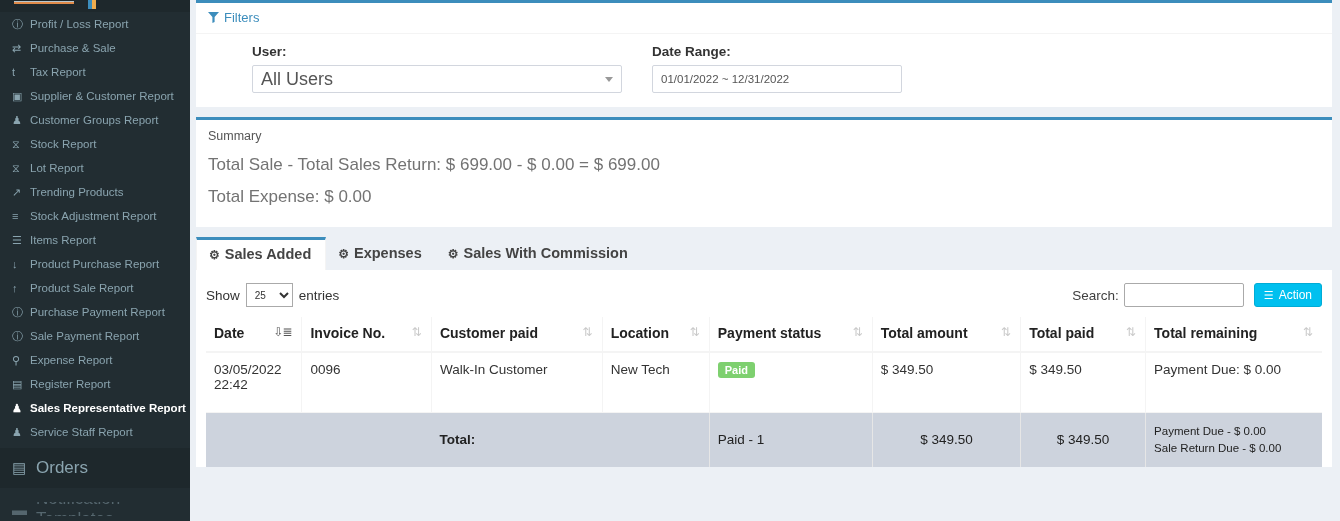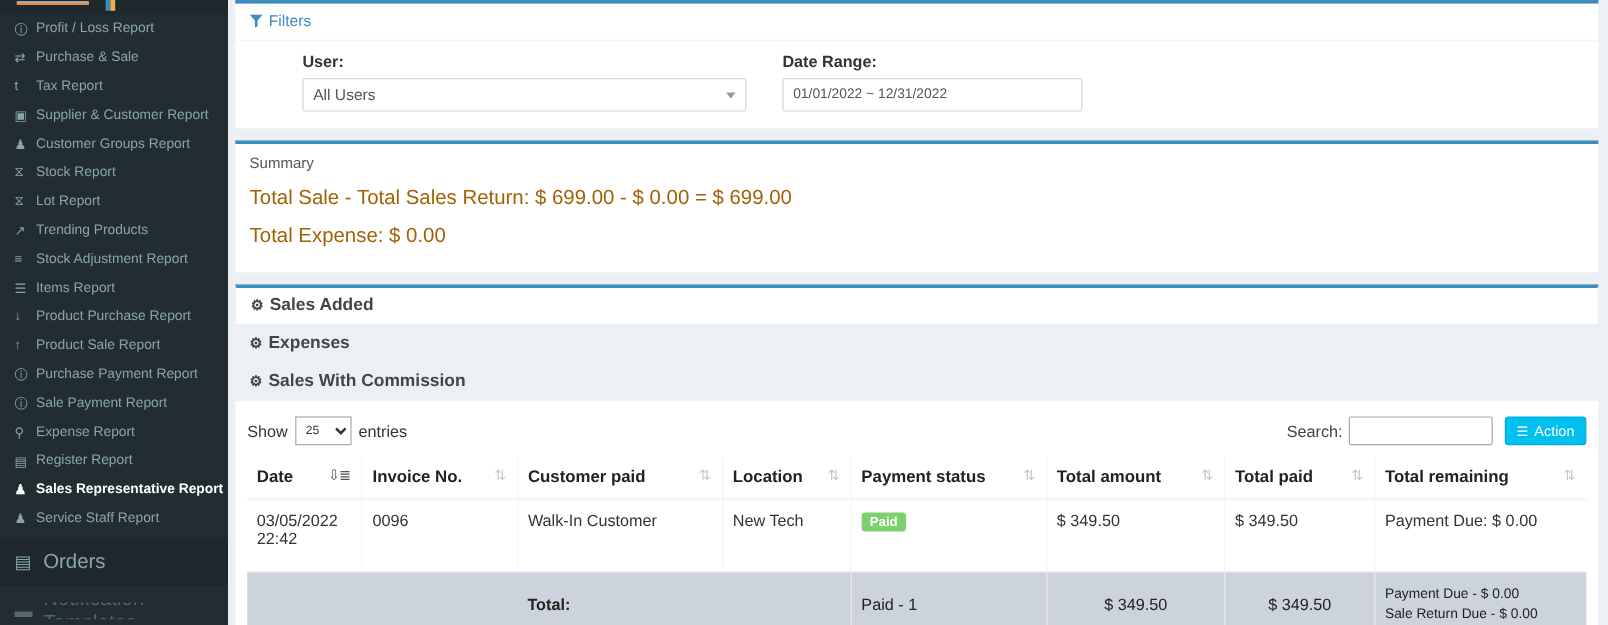--- a/index.html
+++ b/index.html
@@ -105,21 +105,21 @@
     font-weight: bold;
     color: #333;
     margin-bottom: 6px;
   }
   .sel {
     width: 100%;
     height: 28px;
     border: 1px solid #d2d6de;
     background: #fff;
     color: #555;
-    font-size: 13px;
+    font-size: 18px;
     padding: 0 22px 0 8px;
     line-height: 26px;
     position: relative;
     border-radius: 2px;
   }
   .sel .caret {
     position: absolute; right: 8px; top: 11px;
     width: 0; height: 0;
     border-left: 4px solid transparent;
     border-right: 4px solid transparent;
@@ -133,28 +133,27 @@
     font-size: 11.5px;
     padding: 0 8px;
     line-height: 26px;
     border-radius: 2px;
   }
 
   
   .summary-panel { border-top: 3px solid #3c8dbc; background:#fff; margin-bottom: 10px; }
   .summary-head { padding: 9px 12px 2px 12px; font-size: 12.5px; color: #555; }
   .summary-body { padding: 4px 12px 14px 12px; }
-  .summary-line { font-size: 17px; color: #a16207; padding: 6px 0; }
+  .summary-line { font-size: 17px; color: #737373; padding: 6px 0; }
 
   
   .tabwrap { }
   .nav-tabs {
     display: flex; list-style: none; margin: 0; padding: 0 0 0 0;
     border-bottom: 1px solid #fff;
-    flex-direction: column;
   }
   .nav-tabs li {
     font-size: 14.5px;
     padding: 8px 14px 8px 12px;
     color: #444;
     font-weight: bold;
     cursor: pointer;
   }
   .nav-tabs li.active {
     background: #fff;

